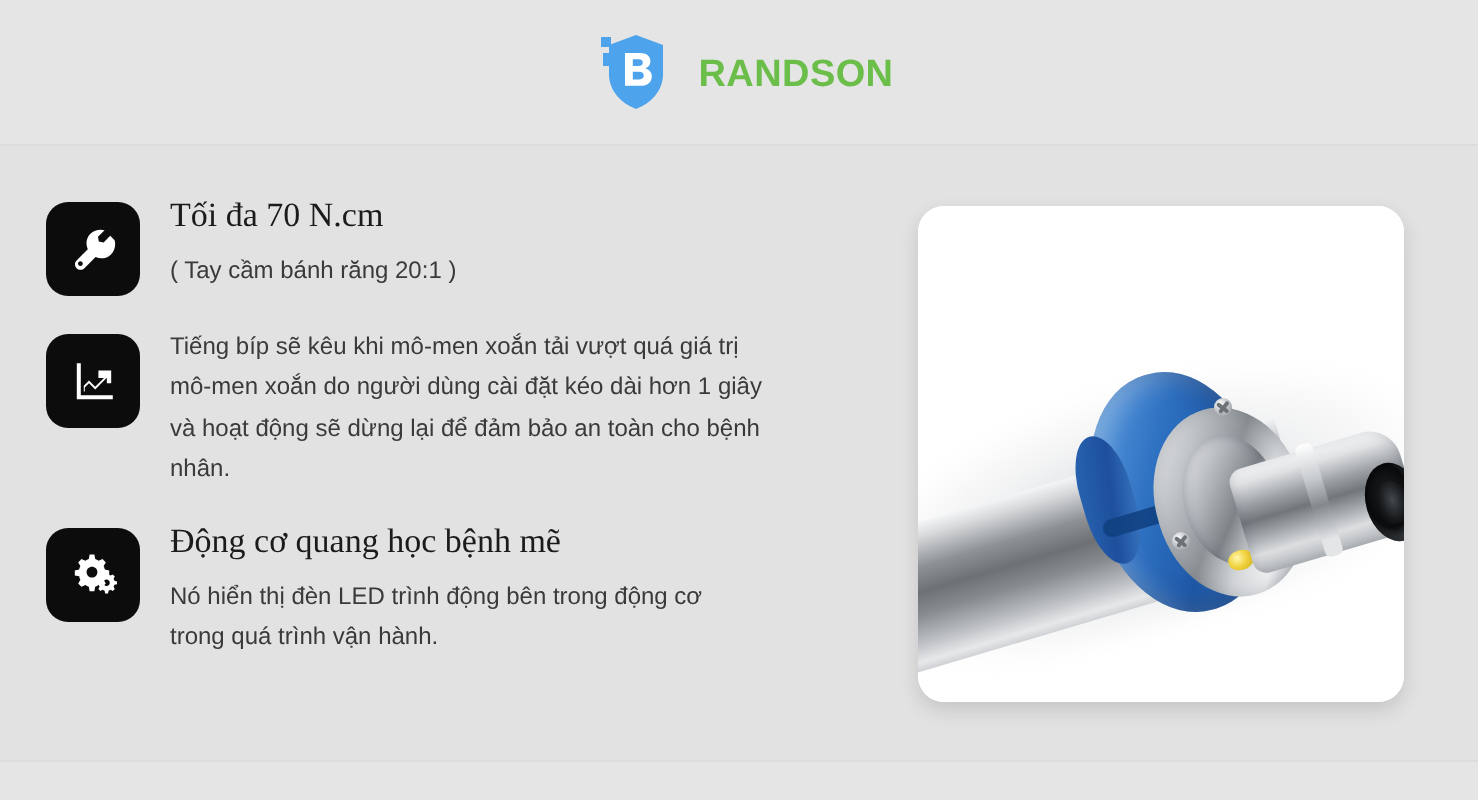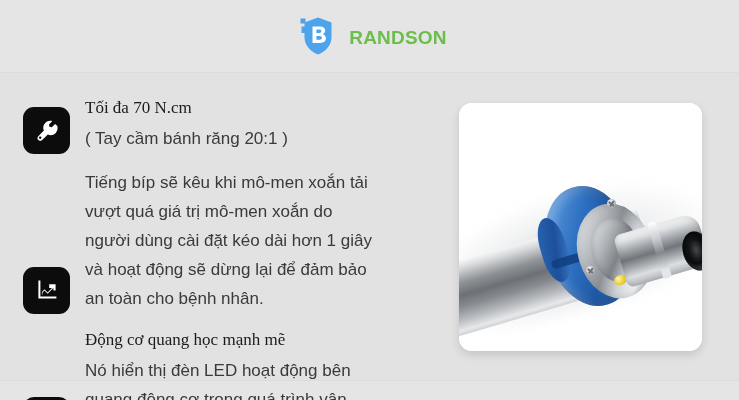--- a/index.html
+++ b/index.html
@@ -66,21 +66,21 @@
 
   
   .features {
     position: absolute;
     top: 96px;
     left: 13px;
     width: 400px;
   }
   .feature {
     display: flex;
-    align-items: flex-end;
+    align-items: flex-start;
     margin-bottom: 14px;
     padding-left: 10px;
   }
   .feature-icon {
     flex: none;
     width: 47px;
     height: 47px;
     border-radius: 11px;
     background: #0c0c0c;
     display: flex;
@@ -96,21 +96,21 @@
   .feature-title {
     font-family: "Liberation Serif", serif;
     font-size: 17px;
     color: #1b1b1b;
     line-height: 1.25;
     margin: 0 0 7px 0;
     white-space: nowrap;
   }
   .feature-sub {
     font-family: "Liberation Sans", sans-serif;
-    font-size: 17px;
+    font-size: 12px;
     color: #3a3a3a;
     line-height: 1.7;
     margin: 0;
     max-width: 300px;
   }
   .feature-sub.narrow { max-width: 296px; }
 
   
   .image-card {
     position: absolute;
@@ -350,22 +350,22 @@
   </div>
 
   <div class="feature">
     <div class="feature-icon">
       <svg width="24" height="24" viewBox="0 0 24 24">
         <path d="M9.8 2.3 L12.2 2.3 L12.6 4.5 C13.2 4.7 13.8 5.0 14.3 5.4 L16.3 4.5 L17.9 6.2 L16.8 8.0 C17.1 8.6 17.3 9.2 17.4 9.8 L19.6 10.3 L19.6 12.7 L17.4 13.1 C17.3 13.8 17.1 14.4 16.8 14.9 L17.9 16.8 L16.3 18.4 L14.3 17.5 C13.8 17.9 13.2 18.2 12.6 18.4 L12.2 20.6 L9.8 20.6 L9.4 18.4 C8.8 18.2 8.2 17.9 7.7 17.5 L5.7 18.4 L4.1 16.8 L5.2 14.9 C4.9 14.4 4.7 13.8 4.6 13.1 L2.4 12.7 L2.4 10.3 L4.6 9.8 C4.7 9.2 4.9 8.6 5.2 8.0 L4.1 6.2 L5.7 4.5 L7.7 5.4 C8.2 5.0 8.8 4.7 9.4 4.5 Z M11 8.4 C9.5 8.4 8.3 9.6 8.3 11.1 C8.3 12.6 9.5 13.8 11 13.8 C12.5 13.8 13.7 12.6 13.7 11.1 C13.7 9.6 12.5 8.4 11 8.4 Z" fill="#ffffff"></path>
         <path d="M17.6 11.0 L19.0 11.0 L19.3 12.3 C19.6 12.4 20.0 12.6 20.3 12.8 L21.4 12.3 L22.4 13.3 L21.8 14.4 C22.0 14.7 22.1 15.0 22.2 15.4 L23.5 15.7 L23.5 17.1 L22.2 17.4 C22.1 17.7 22.0 18.1 21.8 18.4 L22.4 19.5 L21.4 20.5 L20.3 19.9 C20.0 20.1 19.6 20.3 19.3 20.4 L19.0 21.7 L17.6 21.7 L17.3 20.4 C17.0 20.3 16.6 20.1 16.3 19.9 L15.2 20.5 L14.2 19.5 L14.8 18.4 C14.6 18.1 14.5 17.7 14.4 17.4 L13.1 17.1 L13.1 15.7 L14.4 15.4 C14.5 15.0 14.6 14.7 14.8 14.4 L14.2 13.3 L15.2 12.3 L16.3 12.8 C16.6 12.6 17.0 12.4 17.3 12.3 Z M18.3 14.8 C17.4 14.8 16.7 15.5 16.7 16.4 C16.7 17.3 17.4 18.0 18.3 18.0 C19.2 18.0 19.9 17.3 19.9 16.4 C19.9 15.5 19.2 14.8 18.3 14.8 Z" fill="#ffffff"></path>
       </svg>
     </div>
     <div class="feature-body">
-      <div class="feature-title">Động cơ quang học mạnh mẽ</div>
-      <div class="feature-sub narrow">Nó hiển thị đèn LED hoạt động bên quang động cơ trong quá trình vận hành.</div>
+      <div class="feature-title">Động cơ quang học bệnh mẽ</div>
+      <div class="feature-sub narrow">Nó hiển thị đèn LED trình động bên trong động cơ trong quá trình vận hành.</div>
     </div>
   </div>
 
 </div>
 
 <div class="image-card">
   <div class="photo">
     <div class="photo-shadow"></div>
     <div class="shaft"></div>
     <div class="collar"></div>

